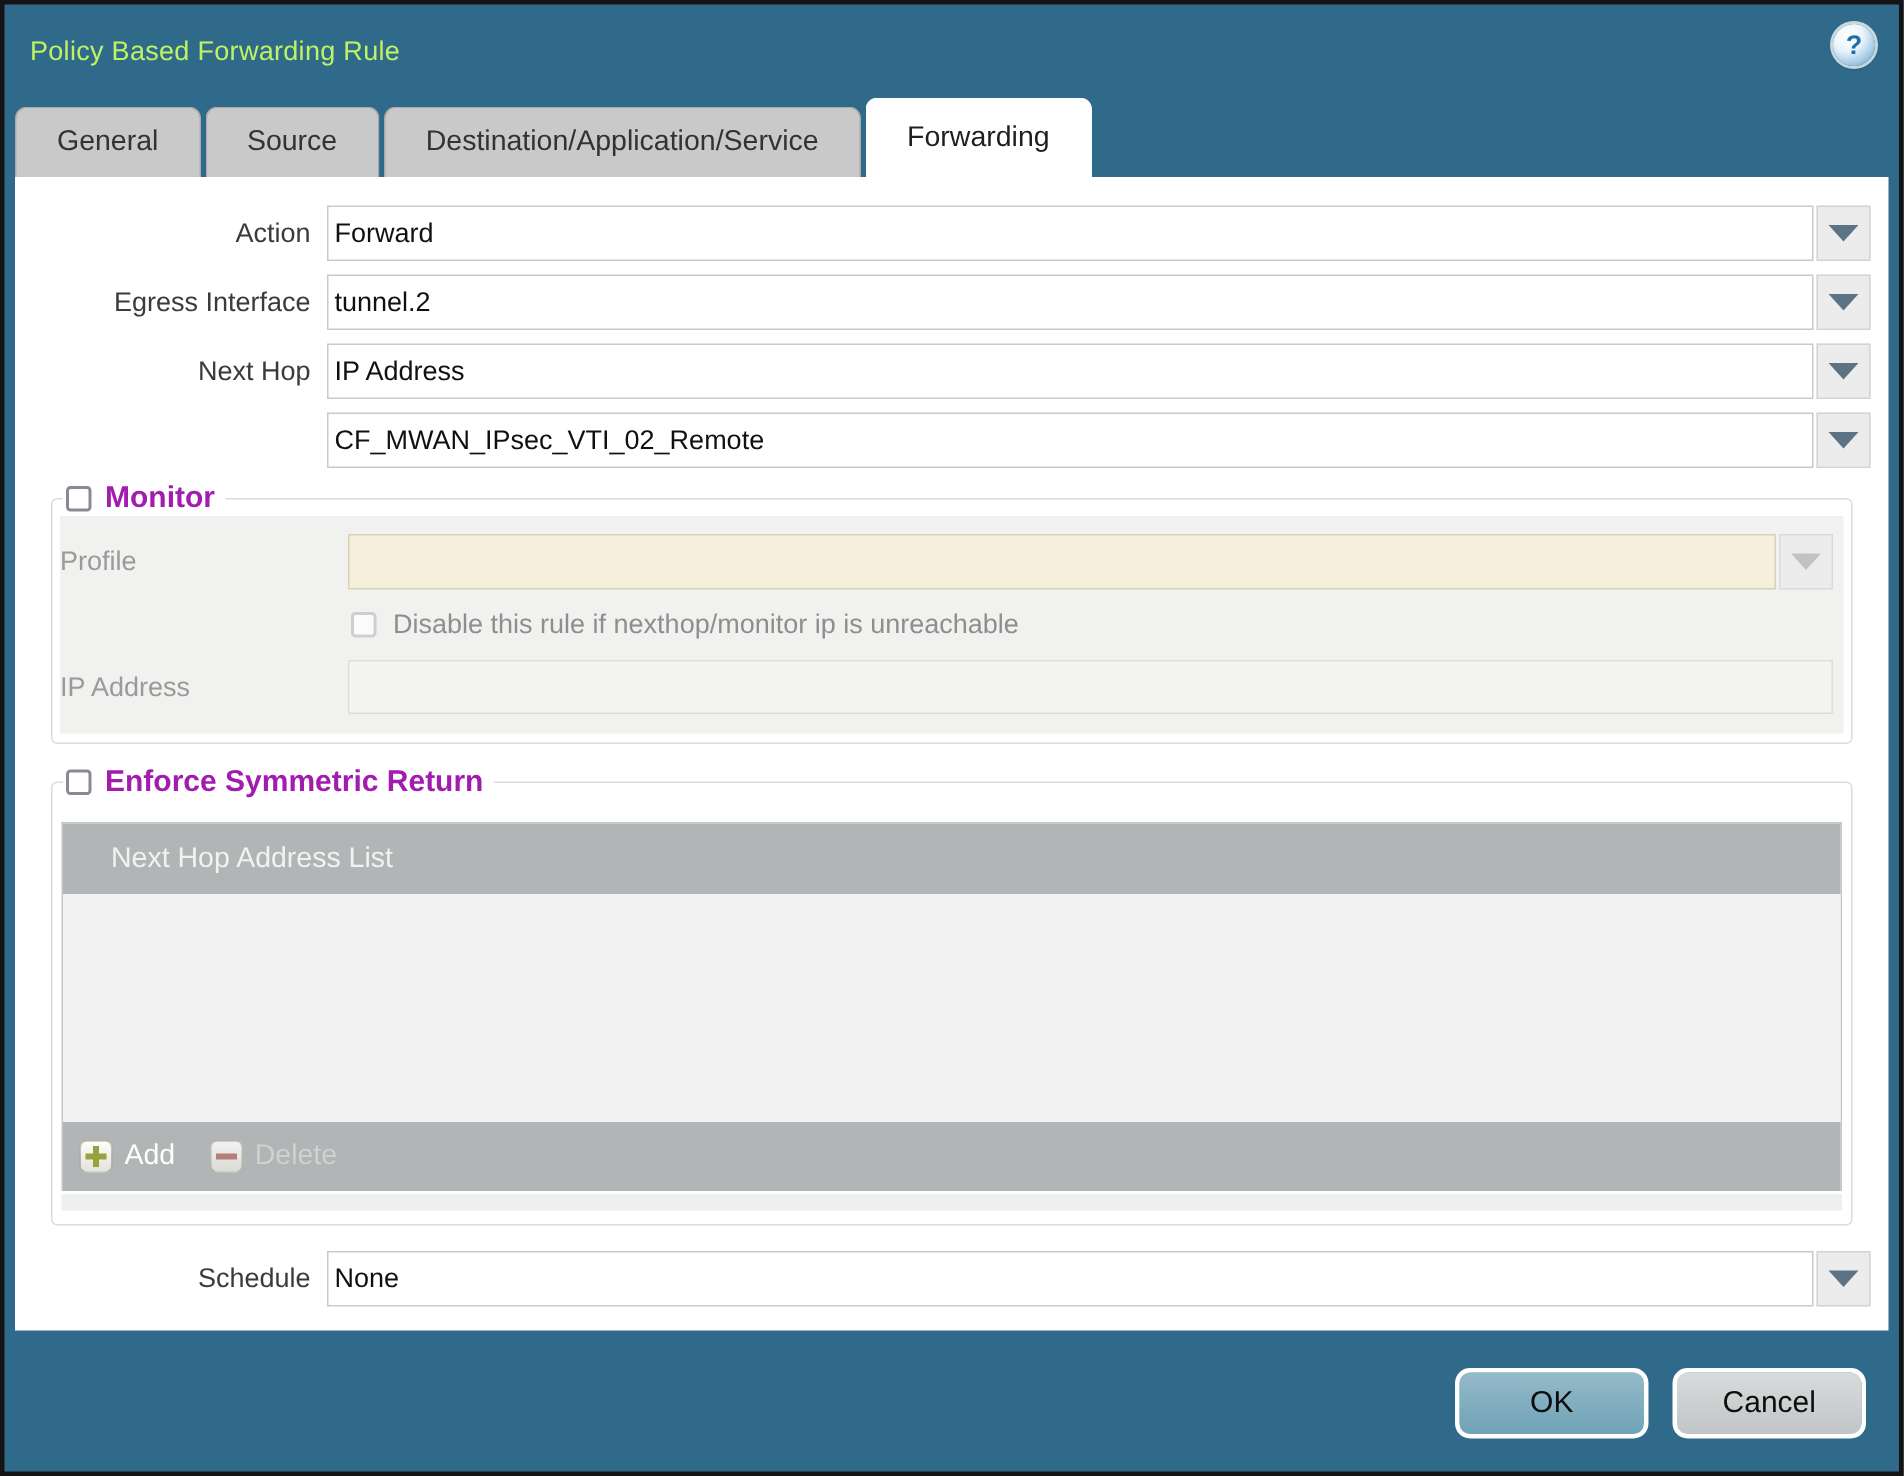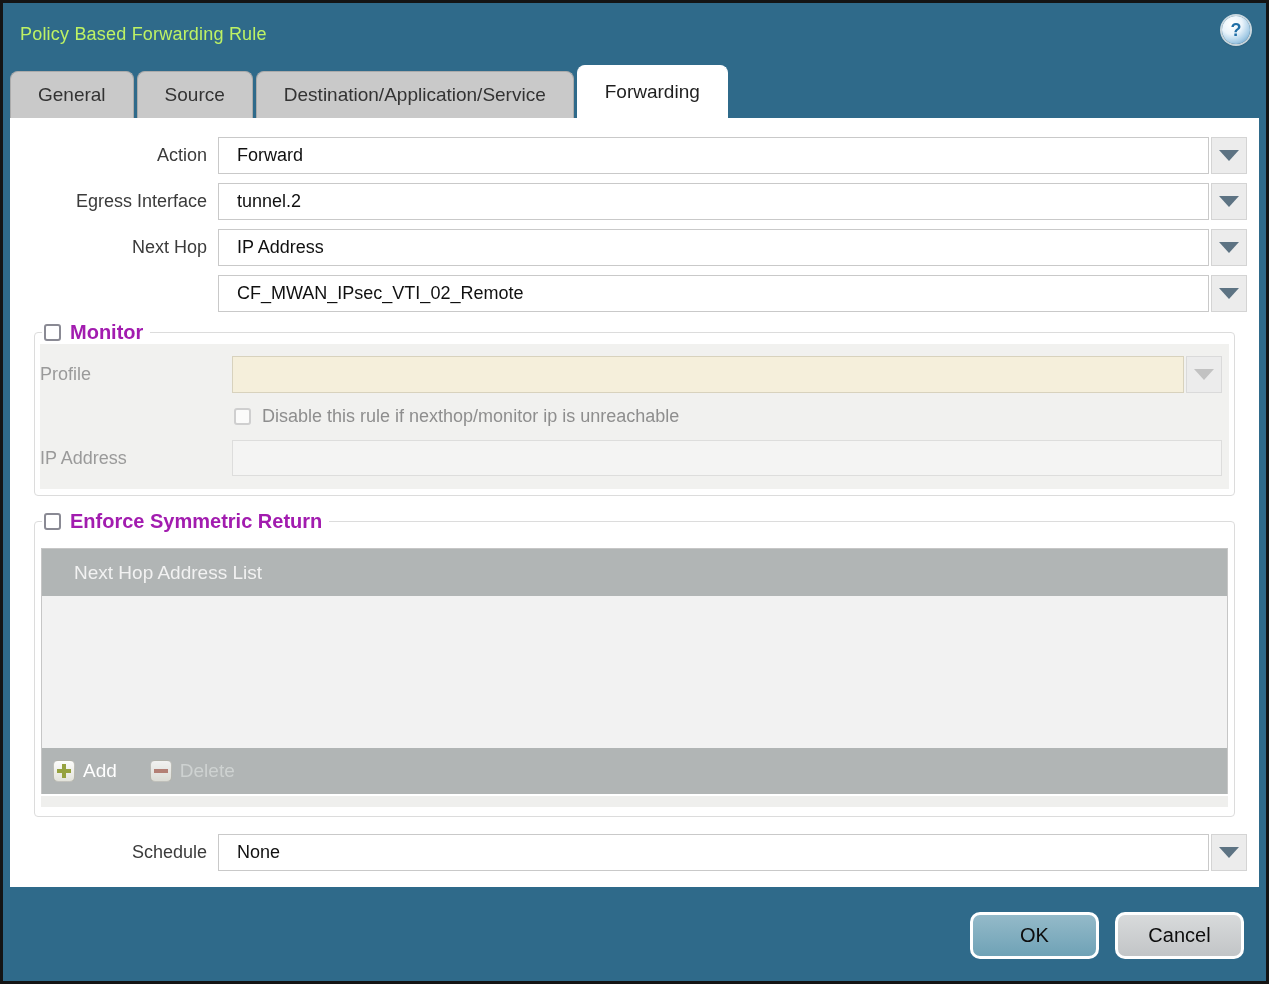--- a/index.html
+++ b/index.html
@@ -36,21 +36,21 @@
     position:absolute; left:7px; right:7px; top:115px; height:769px;
     background:#ffffff; padding:19px 12px 0 0;
   }
 
   .frow { display:flex; align-items:center; margin-bottom:9px; }
   .frow .lbl { width:208px; flex:none; text-align:right; padding-right:11px; font-size:18px; color:#3b3b3b; }
 
   .select { flex:1; display:flex; height:37px; }
   .select-value {
     flex:1; background:#fff; border:1px solid #c9c9c9;
-    display:flex; align-items:center; padding-left:18px; font-size:18px; color:#101010;
+    display:flex; align-items:center; padding-left:4px; font-size:18px; color:#101010;
   }
   .select-btn {
     width:36px; flex:none; margin-left:2px; background:#ececec; border:1px solid #d4d4d4;
     display:flex; align-items:center; justify-content:center; cursor:pointer;
   }
   .tri { width:0; height:0; border-left:10px solid transparent; border-right:10px solid transparent; border-top:11px solid #5d7383; }
 
   
   fieldset { border:1px solid #dcdcdc; border-radius:4px; margin:4px 12px 0 24px; padding:0 5px 6px 5px; }
   legend { margin-left:2px; padding:0 7px 0 2px; display:flex; align-items:center; gap:9px; }
@@ -66,21 +66,21 @@
   .select-btn.disabled .tri { border-top-color:#c2c2c2; }
   .disable-row { margin:13px 0 13px 194px; display:flex; align-items:center; gap:11px; }
   .disable-row .cbx-label { font-size:18px; color:#8e8e8e; }
   .disabled-input { flex:1; height:36px; background:#f4f4f3; border:1px solid #dddddc; margin-right:0; }
 
   
   .enforce-fs { margin-top:14px; }
   .grid { margin:15px 1px 0 1px; border:1px solid #c6c6c6; border-bottom:none; }
   .grid-header { height:47px; background:#b1b5b5; color:#f2f2f2; font-size:19px; display:flex; align-items:center; padding-left:32px; }
   .grid-body { height:152px; background:#f2f2f2; }
-  .grid-footer { height:46px; background:#b1b5b5; display:flex; align-items:center; gap:33px; padding-left:11px; }
+  .grid-footer { height:46px; background:#b1b5b5; display:flex; align-items:center; gap:23px; padding-left:11px; }
   .grid-btn { display:flex; align-items:center; gap:8px; font-size:19px; color:#ffffff; cursor:pointer; }
   .grid-btn.disabled { color:#ced2d1; cursor:default; }
   .icon-chip {
     width:22px; height:22px; border-radius:5px; flex:none; position:relative;
     background:linear-gradient(#fdfdfb,#e3e3db); border:1px solid rgba(85,85,75,0.35);
   }
   .icon-chip.plus::before, .icon-chip.plus::after {
     content:""; position:absolute; background:#96a23f; left:50%; top:50%;
   }
   .icon-chip.plus::before { width:14px; height:4px; transform:translate(-50%,-50%); }

